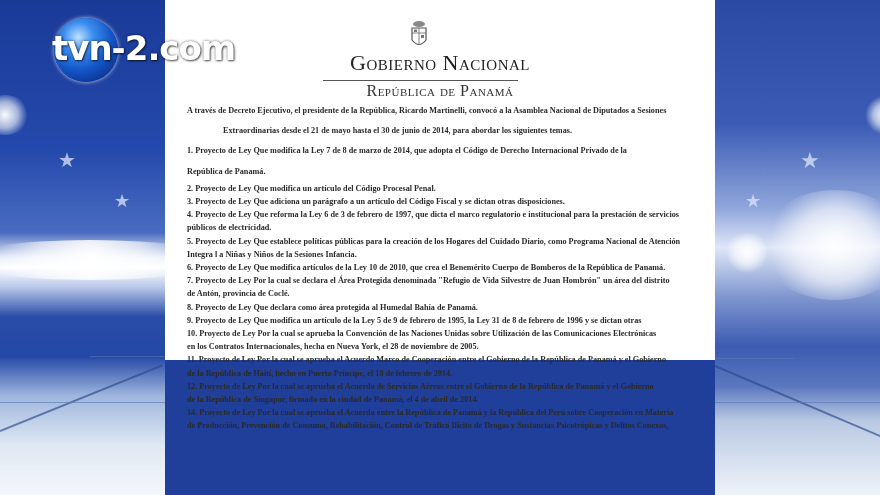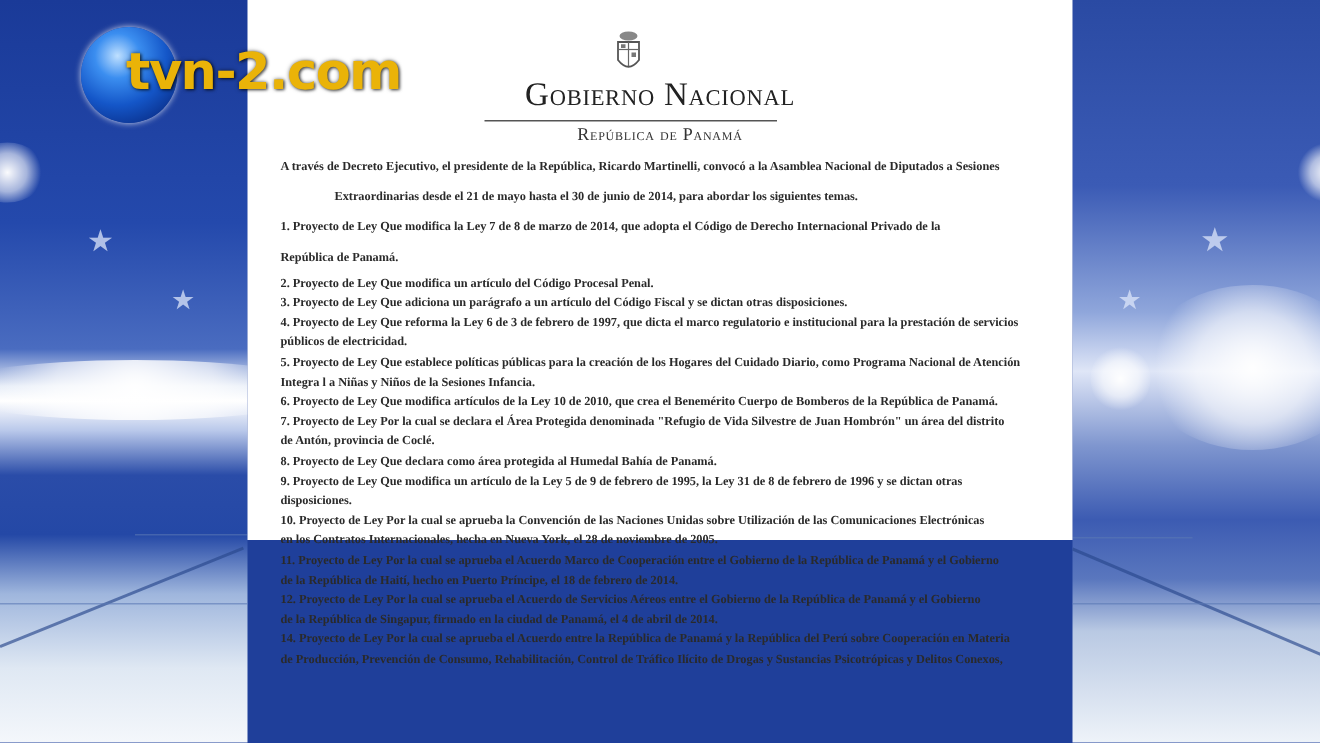--- a/index.html
+++ b/index.html
@@ -43,21 +43,21 @@
   .gov-title {
     position: absolute; left: 0; width: 550px; top: 32px; text-align: center;
     font-size: 22px; letter-spacing: 0.5px; color: #222;
     font-variant: small-caps;
   }
   .gov-rule {
     position: absolute; left: 158px; width: 195px; top: 62px; height: 1px; background: #555;
   }
   .gov-sub {
     position: absolute; left: 0; width: 550px; top: 64px; text-align: center;
-    font-size: 12px; color: #333; font-variant: small-caps; letter-spacing: 0.5px;
+    font-size: 16px; color: #333; font-variant: small-caps; letter-spacing: 0.5px;
   }
   .body-text {
     position: absolute; left: 22px; top: 104px; width: 510px;
     font-size: 8.2px; color: #2a2a2a; line-height: 13.2px; font-weight: bold;
   }
   .body-text p { margin: 0; }
   .intro1 { margin-bottom: 7px !important; }
   .intro2 { margin-bottom: 7px !important; padding-left: 36px; }
   .item1 { margin-bottom: 7px !important; }
   .item1b { margin-bottom: 4px !important; }
@@ -65,23 +65,22 @@
     position: absolute; left: 46px; top: 14px; width: 240px; height: 70px;
   }
   .logo-ball {
     position: absolute; left: 8px; top: 4px; width: 64px; height: 64px; border-radius: 50%;
     background: radial-gradient(circle at 38% 30%, #bfe0ff 0%, #3b8ef0 25%, #1456c8 55%, #0a2f8a 85%, #071d5c 100%);
     box-shadow: 0 0 4px rgba(255,255,255,0.8);
   }
   .logo-text {
     position: absolute; left: 6px; top: 14px;
     font-family: "DejaVu Sans", sans-serif; font-weight: bold;
-    font-size: 34px; color: #eab308; letter-spacing: -1px;
+    font-size: 34px; color: #ffffff; letter-spacing: -1px;
     text-shadow: 1px 1px 2px rgba(0,0,0,0.6), 0 0 3px rgba(0,0,0,0.5);
-    margin-left: 32px;
   }
 </style>
 </head>
 <body>
 
 <div class="bg-left">
   <div class="glow" style="left:-20px;top:95px;width:50px;height:40px;"></div>
   <div class="star" style="left:58px;top:150px;">★</div>
   <div class="star" style="left:114px;top:192px;font-size:18px;">★</div>
   <div class="glow" style="left:-40px;top:240px;width:260px;height:40px;"></div>
@@ -127,21 +126,20 @@
     <p>3. Proyecto de Ley Que adiciona un parágrafo a un artículo del Código Fiscal y se dictan otras disposiciones.</p>
     <p>4. Proyecto de Ley Que reforma la Ley 6 de 3 de febrero de 1997, que dicta el marco regulatorio e institucional para la prestación de servicios</p>
     <p>públicos de electricidad.</p>
     <p>5. Proyecto de Ley Que establece políticas públicas para la creación de los Hogares del Cuidado Diario, como Programa Nacional de Atención</p>
     <p>Integra l a Niñas y Niños de la Sesiones Infancia.</p>
     <p>6. Proyecto de Ley Que modifica artículos de la Ley 10 de 2010, que crea el Benemérito Cuerpo de Bomberos de la República de Panamá.</p>
     <p>7. Proyecto de Ley Por la cual se declara el Área Protegida denominada "Refugio de Vida Silvestre de Juan Hombrón" un área del distrito</p>
     <p>de Antón, provincia de Coclé.</p>
     <p>8. Proyecto de Ley Que declara como área protegida al Humedal Bahía de Panamá.</p>
     <p>9. Proyecto de Ley Que modifica un artículo de la Ley 5 de 9 de febrero de 1995, la Ley 31 de 8 de febrero de 1996 y se dictan otras</p>
-    <p>disposiciones.</p>
     <p>10. Proyecto de Ley Por la cual se aprueba la Convención de las Naciones Unidas sobre Utilización de las Comunicaciones Electrónicas</p>
     <p>en los Contratos Internacionales, hecha en Nueva York, el 28 de noviembre de 2005.</p>
     <p>11. Proyecto de Ley Por la cual se aprueba el Acuerdo Marco de Cooperación entre el Gobierno de la República de Panamá y el Gobierno</p>
     <p>de la República de Haití, hecho en Puerto Príncipe, el 18 de febrero de 2014.</p>
     <p>12. Proyecto de Ley Por la cual se aprueba el Acuerdo de Servicios Aéreos entre el Gobierno de la República de Panamá y el Gobierno</p>
     <p>de la República de Singapur, firmado en la ciudad de Panamá, el 4 de abril de 2014.</p>
     <p>14. Proyecto de Ley Por la cual se aprueba el Acuerdo entre la República de Panamá y la República del Perú sobre Cooperación en Materia</p>
     <p>de Producción, Prevención de Consumo, Rehabilitación, Control de Tráfico Ilícito de Drogas y Sustancias Psicotrópicas y Delitos Conexos,</p>
   </div>
 </div>

